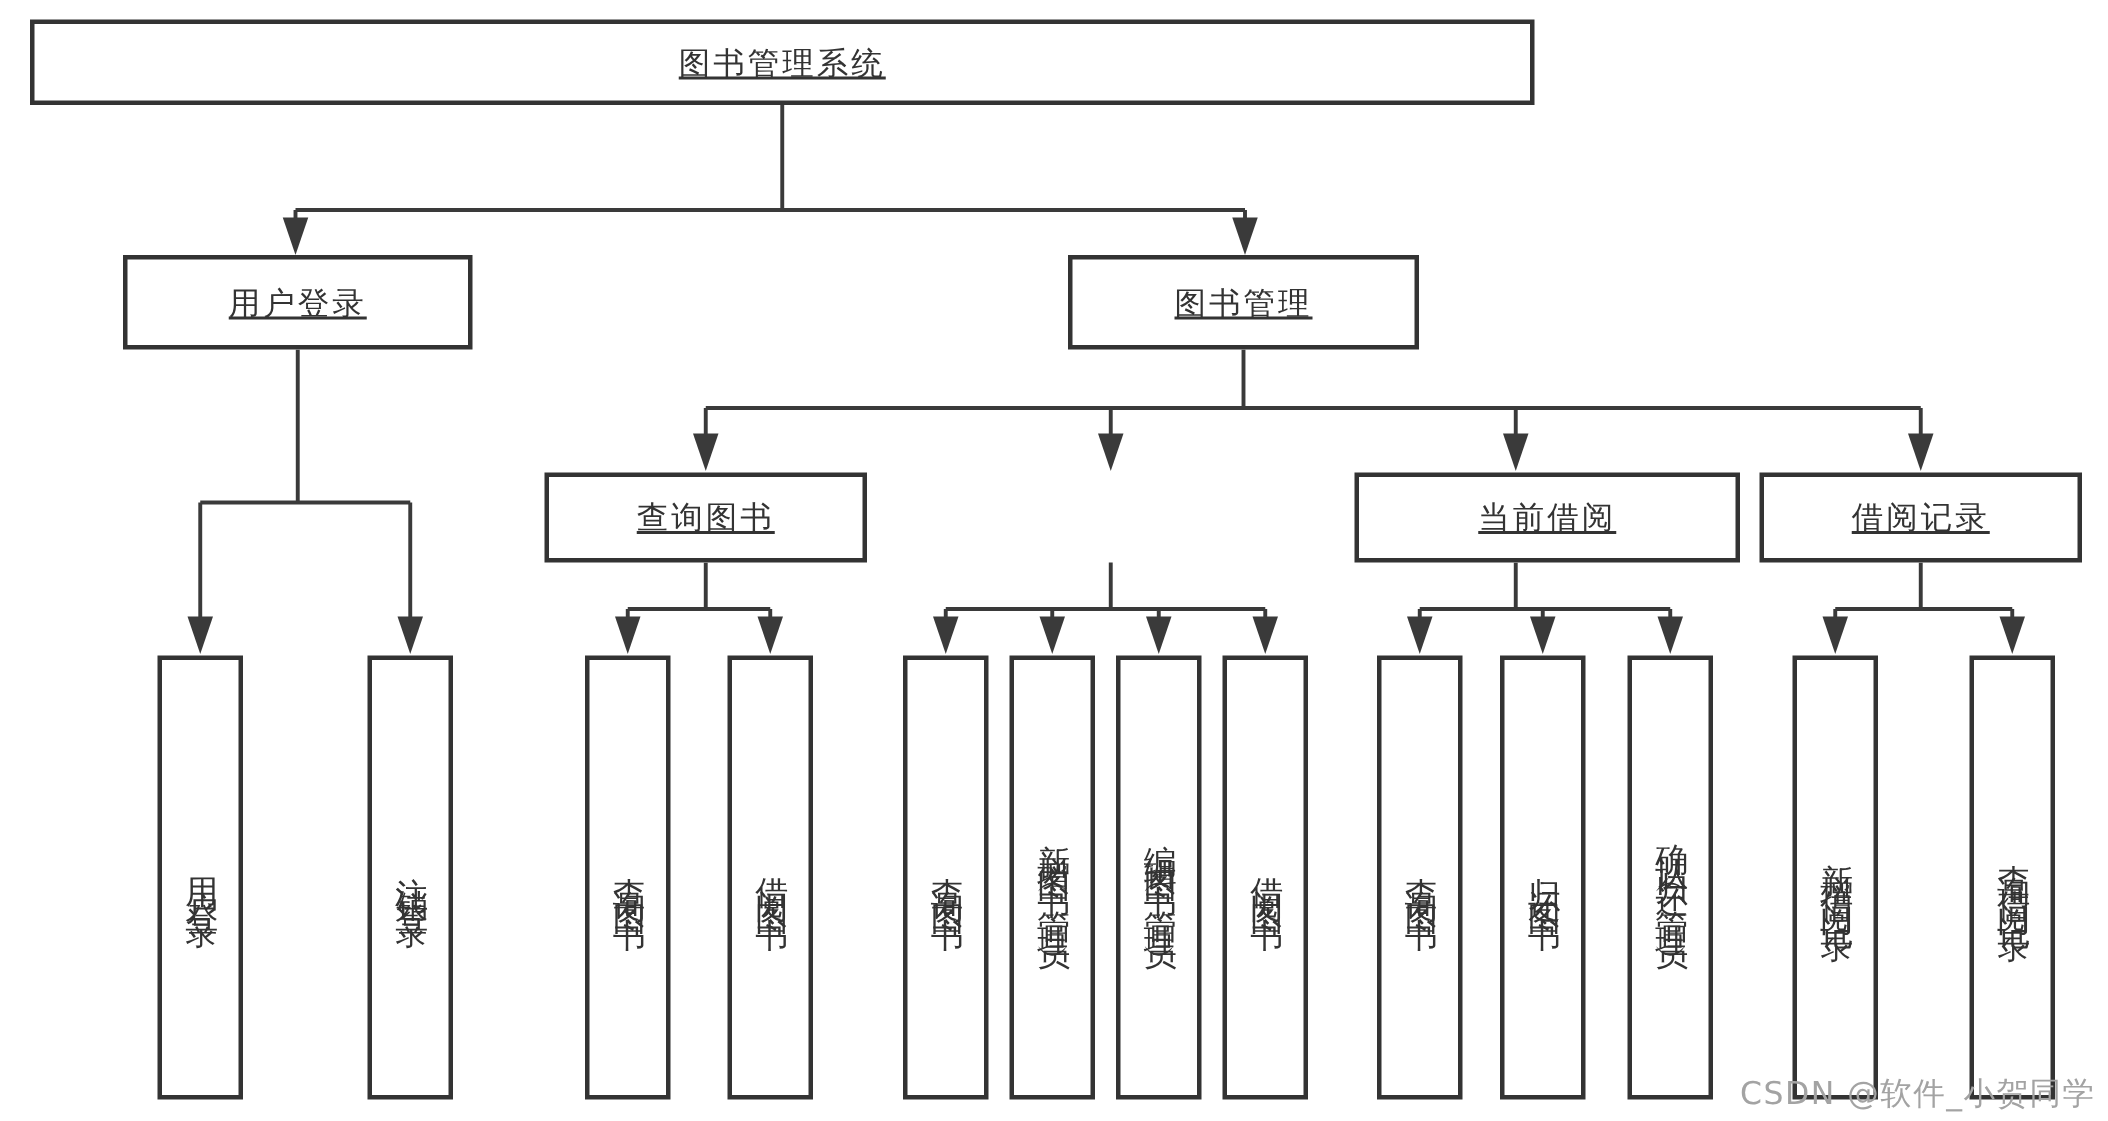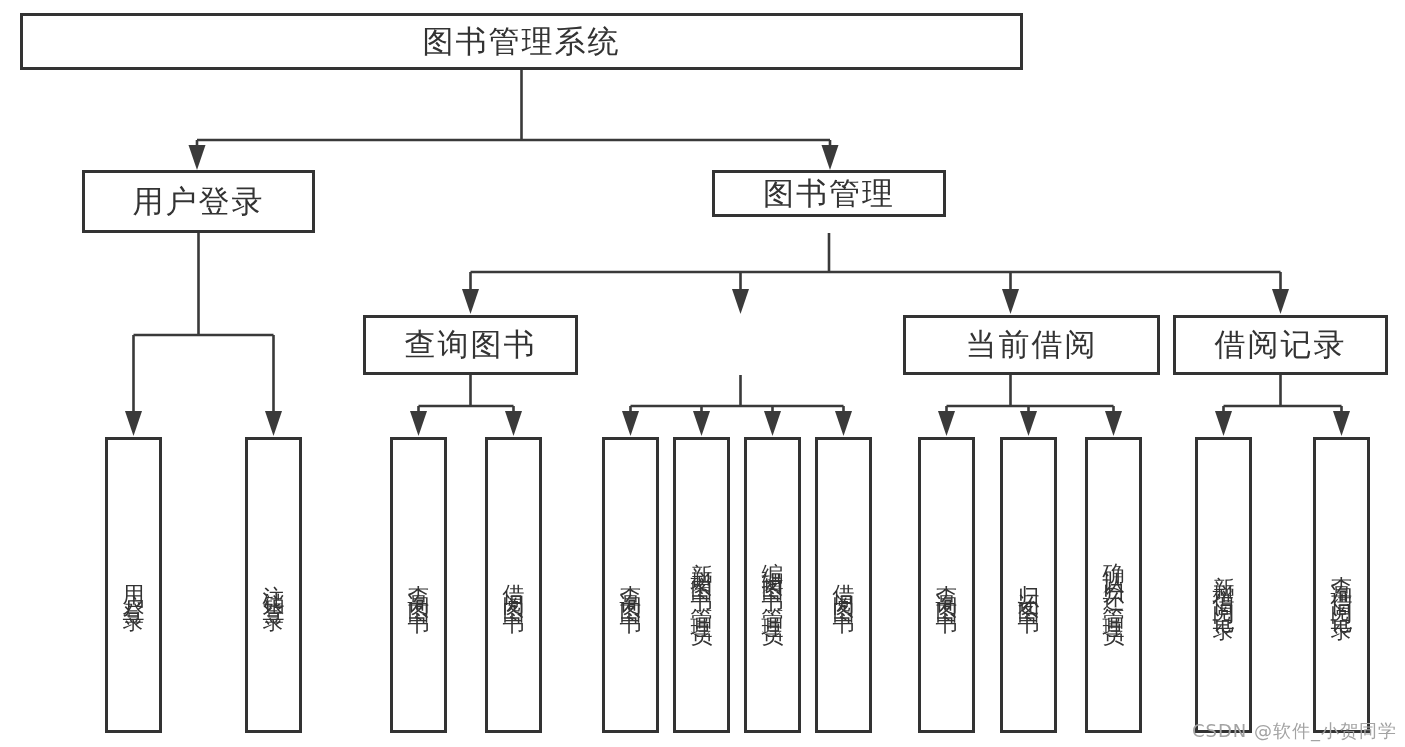--- a/index.html
+++ b/index.html
@@ -27,38 +27,39 @@
     position:absolute;
     box-sizing:border-box;
     background:#ffffff;
     border:3px solid var(--border);
     display:flex;
     align-items:center;
     justify-content:center;
     z-index:2;
   }
   .hbox .label{
-    font-size:31px;
+    font-size:21px;
     letter-spacing:2px;
     white-space:nowrap;
     color:var(--text);
+    text-decoration:underline;
   }
   .vbox .label{
     writing-mode:vertical-rl;
     text-orientation:mixed;
     font-size:22px;
     letter-spacing:9px;
     line-height:1;
     color:var(--text);
   }
   .watermark{
     position:absolute;
     right:8px;
     bottom:4px;
-    font-size:18px;
+    font-size:21px;
     letter-spacing:1px;
     color:var(--watermark);
     z-index:3;
     white-space:nowrap;
   }
 </style>
 </head>
 <body>
 
 <div class="canvas">
@@ -103,21 +104,21 @@
     </g>
   </svg>
 
   <div class="node hbox" style="left:20px;top:13px;width:1003px;height:57px;">
     <span class="label">图书管理系统</span>
   </div>
 
   <div class="node hbox" style="left:82px;top:170px;width:233px;height:63px;">
     <span class="label">用户登录</span>
   </div>
-  <div class="node hbox" style="left:712px;top:170px;width:234px;height:47px;">
+  <div class="node hbox" style="left:712px;top:170px;width:234px;height:63px;">
     <span class="label">图书管理</span>
   </div>
 
   <div class="node hbox" style="left:363px;top:315px;width:215px;height:60px;">
     <span class="label">查询图书</span>
   </div>
   <div class="node hbox" style="left:903px;top:315px;width:257px;height:60px;">
     <span class="label">当前借阅</span>
   </div>
   <div class="node hbox" style="left:1173px;top:315px;width:215px;height:60px;">

